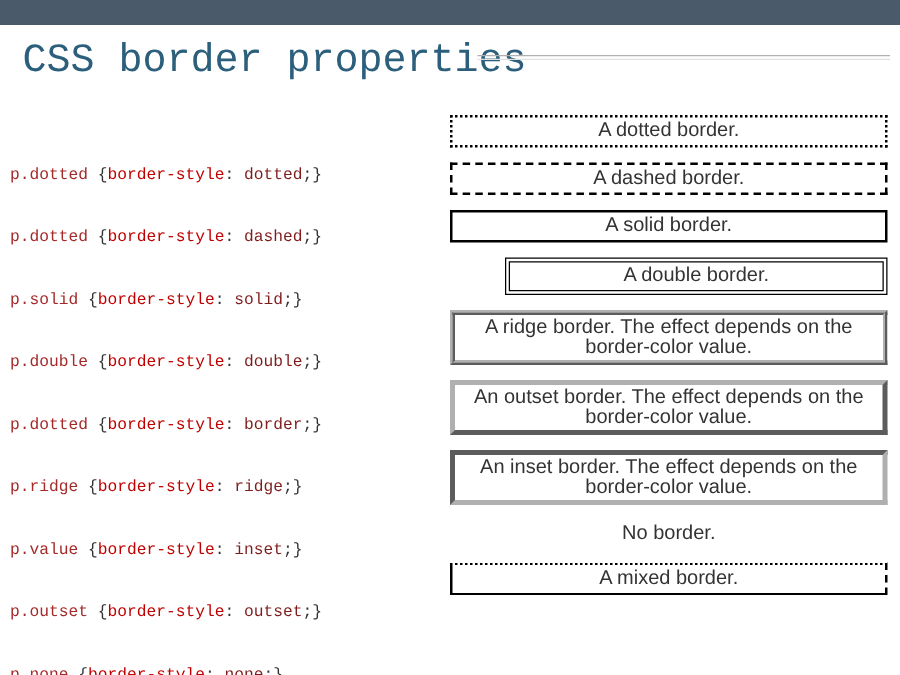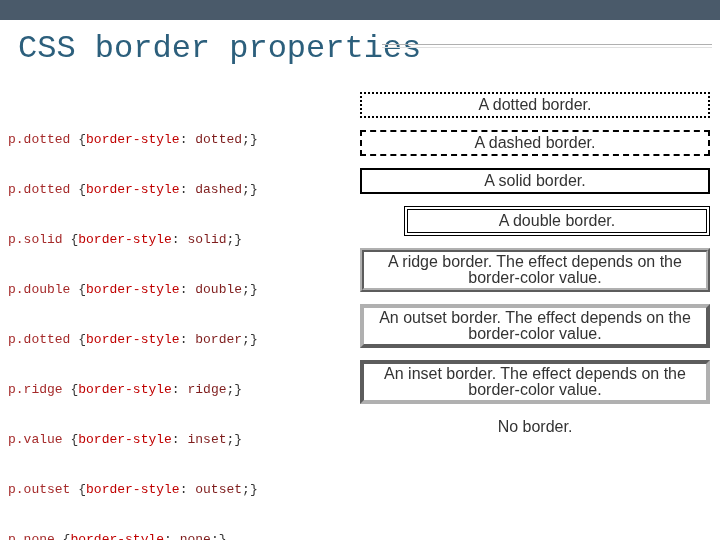--- a/index.html
+++ b/index.html
@@ -118,13 +118,14 @@
 
 <div class="preview-panel">
   <p class="pbox w-dotted">A dotted border.</p>
   <p class="pbox w-dashed">A dashed border.</p>
   <p class="pbox w-solid">A solid border.</p>
   <p class="pbox w-double">A double border.</p>
   <p class="pbox w-ridge twoLine">A ridge border. The effect depends on the border-color value.</p>
   <p class="pbox w-outset twoLine">An outset border. The effect depends on the border-color value.</p>
   <p class="pbox w-inset twoLine">An inset border. The effect depends on the border-color value.</p>
   <p class="pbox w-none">No border.</p>
+  <p class="pbox w-mix">A mixed border.</p>
 </div>
 
 </body></html>

